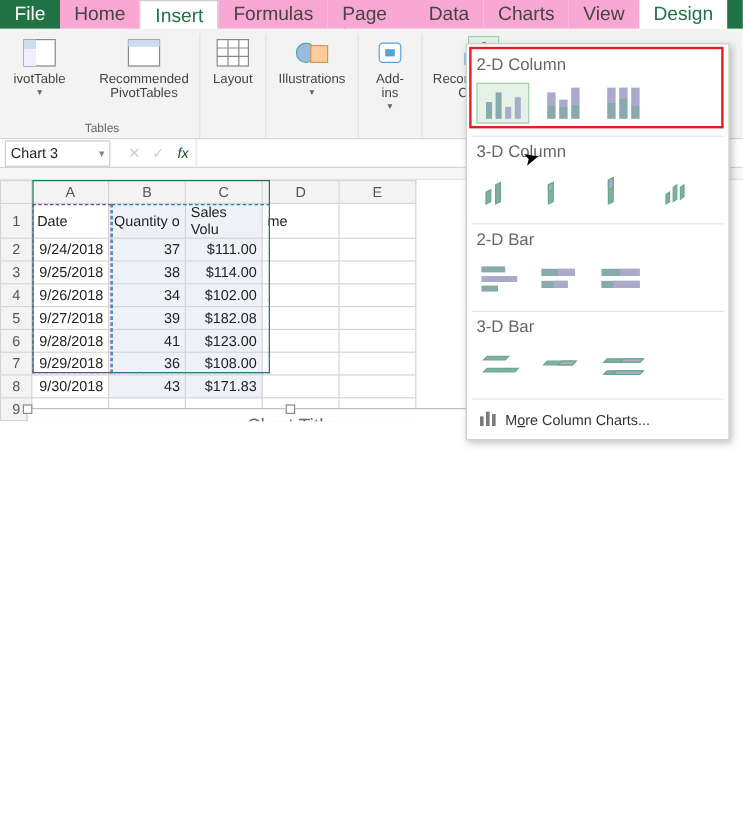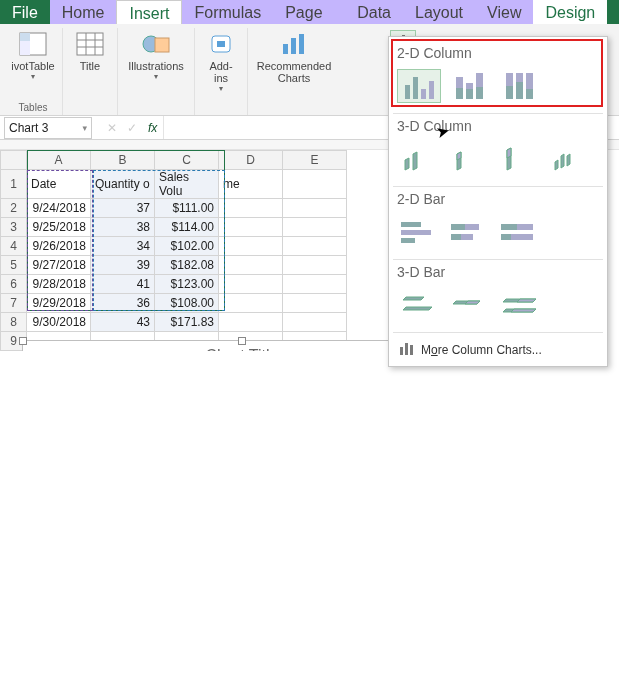--- a/index.html
+++ b/index.html
@@ -1,21 +1,21 @@
 <!DOCTYPE html>
 <html><head>
 <meta charset="utf-8">
 <style>
   * { box-sizing: border-box; font-family: "Segoe UI", Arial, sans-serif; }
   body { margin: 0; background: #fff; font-size: 12px; color: #222; width: 619px; }
   
   .ribbon-tabs { display: flex; background: #fff; height: 24px; border-bottom: 0; }
   .ribbon-tabs .tab { padding: 4px 12px; color: #fff; background:#217346; font-size:16px; cursor:default;}
   .ribbon-tabs .tab.file { background:#217346; color:#fff; }
-  .ribbon-tabs .tab.normal { background:#c4b5fd; color:#444; }
+  .ribbon-tabs .tab.normal { background:#f9a8d4; color:#444; }
   .ribbon-tabs .tab.active { background:#fff; color:#217346; border-top:1px solid #ccc; border-left:1px solid #ccc; border-right:1px solid #ccc; }
   .ribbon-tabs .tab.design { background:#fff; color:#217346; }
   .ribbon-tabs .tab.form  { background:#217346; color:#000000; }
   
   .ribbon { display:flex; height:92px; background:#f3f3f3; border-bottom:1px solid #d4d4d4; padding:4px 0 0 4px; gap:0; }
   .group { display:flex; flex-direction:column; align-items:center; padding:0 6px; border-right:1px solid #e1e1e1; }
   .group-row { display:flex; gap:24px; flex:1; align-items:flex-start;}
   .group-label { font-size:10px; color:#666; padding:2px 0; }
   .bigbtn { display:flex; flex-direction:column; align-items:center; width:60px; gap:2px; padding-top:2px;}
   .bigbtn .ic { width:32px; height:28px; display:flex; align-items:center; justify-content:center;}
@@ -76,57 +76,67 @@
 </head>
 <body>
 
 <div class="ribbon-tabs">
   <div class="tab file">File</div>
   <div class="tab normal">Home</div>
   <div class="tab active">Insert</div>
   <div class="tab normal">Formulas</div>
   <div class="tab normal">Page Layout</div>
   <div class="tab normal">Data</div>
-  <div class="tab normal">Layout</div>
+  <div class="tab normal">Charts</div>
   <div class="tab normal">View</div>
   <div class="tab design">Design</div>
   <div class="tab form">Form</div>
 </div>
 
 <div class="ribbon" style="position:relative;">
   <div class="group">
     <div class="group-row">
       <div class="bigbtn" style="width:46px;">
         <div class="ic">
           <svg width="28" height="24">
               <rect x="1" y="1" width="26" height="22" fill="#fff" stroke="#888"></rect>
               <rect x="1" y="1" width="10" height="8" fill="#cde"></rect>
               <rect x="1" y="9" width="10" height="14" fill="#eef"></rect>
             </svg>
         </div>
         <div class="lbl">ivotTable</div>
         <div class="drop">▾</div>
+      </div>
+      <div class="bigbtn" style="width:80px;">
+        <div class="ic">
+          <svg width="28" height="24">
+              <rect x="1" y="1" width="26" height="22" fill="#fff" stroke="#888"></rect>
+              <rect x="1" y="1" width="26" height="6" fill="#cde"></rect>
+            </svg>
+        </div>
+        <div class="lbl" style="white-space:pre-line">Recommended
+PivotTables</div>
       </div>
     </div>
     <div class="group-label">Tables</div>
   </div>
 
   <div class="group" style="border-right:1px solid #e1e1e1;">
     <div class="group-row">
       <div class="bigbtn" style="width:42px;">
         <div class="ic">
           <svg width="28" height="24">
               <rect x="1" y="1" width="26" height="22" fill="#fff" stroke="#888"></rect>
               <line x1="1" y1="8" x2="27" y2="8" stroke="#888"></line>
               <line x1="1" y1="15" x2="27" y2="15" stroke="#888"></line>
               <line x1="10" y1="1" x2="10" y2="23" stroke="#888"></line>
               <line x1="19" y1="1" x2="19" y2="23" stroke="#888"></line>
             </svg>
         </div>
-        <div class="lbl">Title</div>
+        <div class="lbl">Layout</div>
       </div>
     </div>
     <div class="group-label">&nbsp;</div>
   </div>
 
   <div class="group">
     <div class="group-row">
       <div class="bigbtn" style="width:64px;">
         <div class="ic">
           <svg width="30" height="24">

